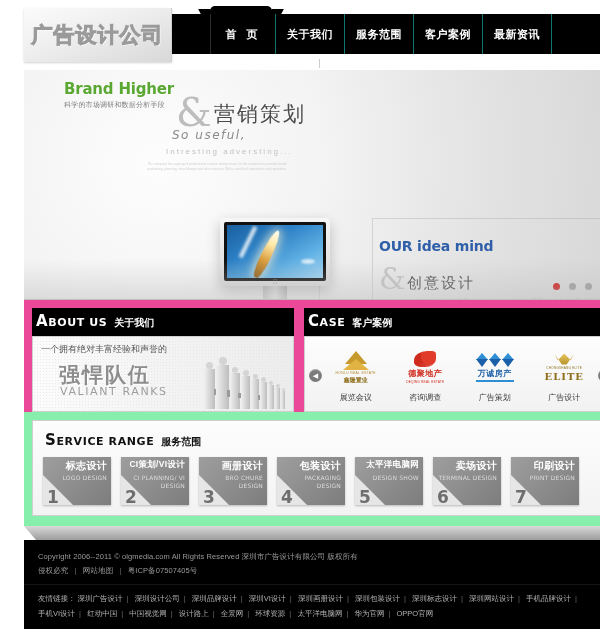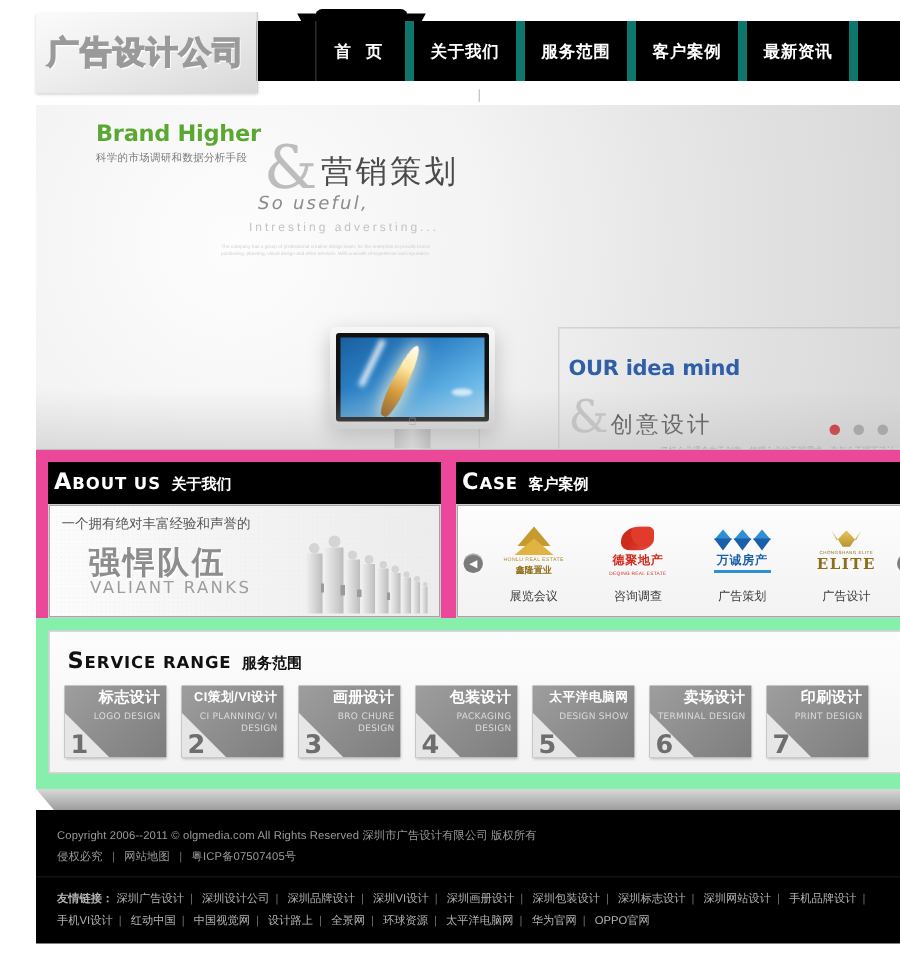--- a/index.html
+++ b/index.html
@@ -44,21 +44,21 @@
     color:#e9e9e9;
     -webkit-text-stroke:1px #9a9a9a;
     text-shadow:1px 1px 0 #fff;
   }
   .nav { position:absolute; left:186px; top:14px; height:40px; display:flex; z-index:4;}
   .nav-item{
     height:40px; min-width:66px; padding:0 11px;
     display:flex; align-items:center; justify-content:center;
     color:#fff; font-size:11px; font-weight:bold;
     font-family:"DejaVu Sans",sans-serif;
-    border-right:6px solid #0f766e; cursor:pointer;
+    border-right:1px solid #0f766e; cursor:pointer;
     letter-spacing:.5px;
   }
   .nav-item:first-child{ border-left:1px solid #2c2c2c; letter-spacing:3px; }
   .subnav{
     position:absolute; left:0; top:56px; width:600px; height:14px;
     display:flex; align-items:center; justify-content:center; gap:7px;
     font-size:9px; color:#6b6b6b;
   }
   .subnav a{ color:#6b6b6b; text-decoration:none; cursor:pointer;margin-top:34px; }
   .subnav .sep{ color:#bbb; }
@@ -341,21 +341,21 @@
   .foot-line{ font-size:7.5px; line-height:1.85; letter-spacing:.1px; }
   .foot-line a{ color:#9a9a9a; text-decoration:none; cursor:pointer; }
   .foot-sep{ color:#6a6a6a; padding:0 4px; }
   .links{
     width:600px; background:#000; color:#b3b3b3;
     padding:6px 14px 8px 14px; border-top:1px solid #141414;
   }
   .links-row{ font-size:7.5px; line-height:2.0; }
   .links-row a{ color:#b3b3b3; text-decoration:none; cursor:pointer; }
   .links-row .sep{ color:#6a6a6a; padding:0 4px; }
-  .links-label{ color:#b3b3b3;font-weight:bold; }
+  .links-label{ color:#b3b3b3; }
 </style>
 </head>
 <body>
 
 <div class="page">
 
   <div class="header">
     <div class="header-black"></div>
     <div class="nav-notch"></div>
 

